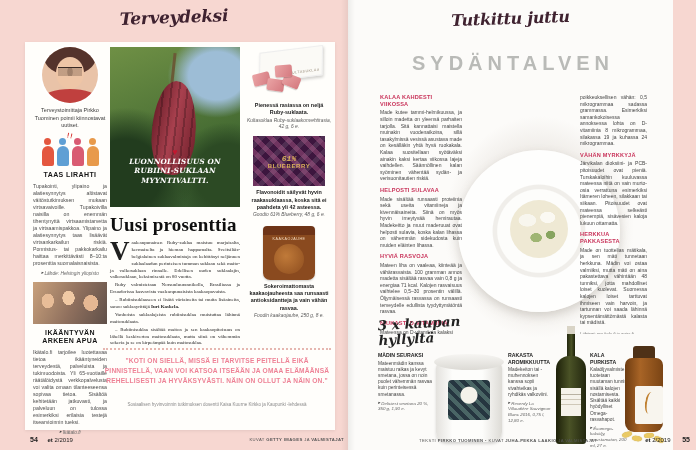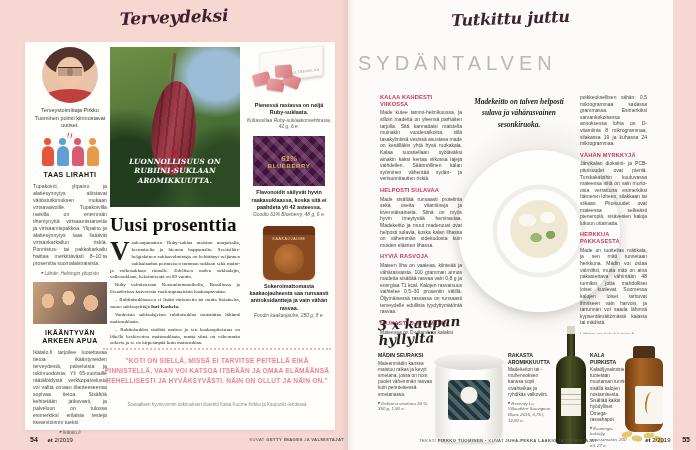--- a/index.html
+++ b/index.html
@@ -69,21 +69,21 @@
   .c1{left:6px;top:26px;transform:rotate(-14deg);}
   .c2{left:20px;top:32px;transform:rotate(8deg);}
   .c3{left:36px;top:28px;transform:rotate(22deg);}
   .c4{left:28px;top:18px;transform:rotate(-4deg);}
   .prod-bold{font-size:5.4px;font-weight:bold;line-height:1.35;color:#222;}
   .prod-detail{margin-top:1px;font-size:4.9px;font-style:italic;color:#5a5a5a;line-height:1.3;}
   .goodio{position:relative;width:72px;height:50px;margin:6px auto 3px auto;background:#3c163e;
           background-image:repeating-linear-gradient(45deg,rgba(206,108,158,.35) 0 5px,transparent 5px 11px),
                            repeating-linear-gradient(-45deg,rgba(255,255,255,.10) 0 5px,transparent 5px 11px);
           display:flex;flex-direction:column;justify-content:center;}
-  .g61{font-family:Liberation Sans, sans-serif;font-style:italic;font-weight:700;color:#d8b05a;font-size:8px;}
+  .g61{font-family:Liberation Mono, monospace;font-style:italic;font-weight:700;color:#d8b05a;font-size:8px;}
   .gbl{color:#d8b05a;font-size:6px;font-weight:bold;letter-spacing:.6px;}
   .pouch{position:relative;width:52px;height:54px;margin:7px auto 3px auto;border-radius:4px 4px 7px 7px;
          background:linear-gradient(#6e3417 0 9px,#8a4a1f 9px);box-shadow:0 1px 2px rgba(0,0,0,.2);}
   .pouch-label{position:absolute;left:0;right:0;top:11px;font-size:3.6px;letter-spacing:.6px;color:#f4dcc2;text-align:center;}
   .powder{position:absolute;left:11px;top:18px;width:30px;height:30px;border-radius:50%;
           background:radial-gradient(circle at 40% 40%,#c07a39,#9c5a26 70%);}
 
   .dotline{position:absolute;left:78px;top:306px;width:228px;border-top:2px dotted #e6b7b1;}
   .quote{position:absolute;left:78px;top:314px;width:228px;text-align:center;font-size:6.6px;line-height:1.5;
          color:#ee8296;font-weight:bold;letter-spacing:.2px;}
@@ -92,22 +92,22 @@
   .lp-footer{position:absolute;left:30px;bottom:7px;font-size:6px;color:#222;}
   .pagenum{font-weight:bold;font-size:7px;margin-right:8px;}
   .etb{font-weight:bold;}
   .lp-credit{position:absolute;right:4px;bottom:8px;font-size:4.2px;letter-spacing:.4px;color:#555;}
   .bold{font-weight:bold;}
 
   
   .page-right{position:absolute;left:348px;top:0;width:348px;height:450px;background:#fcfbf9;}
   .pink-strip{position:absolute;right:0;top:0;width:23px;height:450px;background:#f7d7d1;}
   .rp-header{position:absolute;left:0;top:9px;width:325px;text-align:center;font-size:16px;transform:rotate(-2deg);}
-  .rp-title{position:absolute;left:10px;top:50px;width:310px;text-align:left;color:#b9bab7;
-            font-size:20px;letter-spacing:5px;line-height:1.3;font-weight:400;}
+  .rp-title{position:absolute;left:10px;top:50px;width:310px;text-align:center;color:#b9bab7;
+            font-size:20px;letter-spacing:5px;line-height:1.3;font-weight:700;}
   .rcol{position:absolute;font-size:5px;line-height:1.32;color:#454545;}
   .rcol1{left:32px;top:94px;width:82px;height:242px;overflow:hidden;}
   .rcol3{left:232px;top:94px;width:67px;height:240px;overflow:hidden;}
   .sec-title{font-size:5.6px;font-weight:bold;color:#c9335a;letter-spacing:.2px;margin:5px 0 2px 0;line-height:1.2;}
   .sec-title:first-child{margin-top:0;}
   .intro{position:absolute;left:122px;top:96px;width:98px;text-align:center;
          font-family:"Liberation Serif",serif;font-style:italic;font-weight:bold;font-size:7.4px;line-height:1.55;color:#1d1d1d;}
   .src-note{margin-top:5px;font-size:4.3px;font-style:italic;color:#777;line-height:1.3;}
 
   .photo-bg{position:absolute;left:96px;top:116px;width:190px;height:222px;
@@ -214,21 +214,21 @@
         <div class="news-title">IKÄÄNTYVÄN ARKEEN APUA</div>
         <div class="news-body just">Ikätalo.fi tarjoilee luotettavaa tietoa ikääntyneiden terveydestä, palveluista ja tukimuodoista. Yli 65-vuotiaille räätälöidystä verkkopalvelusta voi valita omaan tilanteeseensa sopivaa tietoa. Sisältöä kehitetään jatkuvasti, ja palveluun on tulossa esimerkiksi erilaisia testejä itsearvioinnin tueksi.</div>
         <div class="news-src"><span class="bullet">▸</span><span>Ikätalo.fi</span></div>
       </div>
 
       <div class="col2">
         <div class="cocoa">
           <div class="stem"></div>
           <div class="pod"></div>
           <div class="heart">♥</div>
-          <div class="overlay">LUONNOLLISUUS ON RUBIINI-SUKLAAN AROMIKKUUTTA.</div>
+          <div class="overlay">LUONNOLLISUUS ON RUBIINI-SUKLAAN MYYNTIVALTTI.</div>
         </div>
         <div class="art-title">Uusi prosenttia</div>
         <div class="art-body just">
           <p><span class="dropcap">V</span><span>aaleanpunainen Ruby-suklaa maistuu marjaisalta, kermaiselta ja hieman happamalta. Sveitsiläis-belgialainen suklaavalmistaja on kehittänyt neljännen suklaalaadun perinteisen tumman suklaan sekä maito- ja valkosuklaan rinnalle. Edellisen uuden suklaalajin, valkosuklaan, keksimisestä on 80 vuotta.</span></p>
           <p class="indent">Ruby valmistetaan Norsunluurannikolla, Brasiliassa ja Ecuadorissa kasvavista vaaleanpunaisista kaakaopavuista.</p>
           <p class="indent"><span>– Rubiinisuklaaseen ei lisätä väriaineita tai muita lisäaineita, sanoo suklaayrittäjä </span><span class="bold">Iuri Kaskela.</span></p>
           <p class="indent">Vanhoista suklaalajeista rubiinisuklaa muistuttaa lähinnä maitosuklaata.</p>
           <p class="indent">– Rubiinisuklaa sisältää maitoa ja sen kaakaopitoisuus on lähellä keskivertoa maitosuklaata, mutta siinä on vähemmän sokeria ja se on kirpeämpää kuin maitosuklaa.</p>
         </div>
       </div>
@@ -282,21 +282,20 @@
 
     <div class="rp-title">
       <div>SYDÄNTALVEN</div>
     </div>
 
     <div class="photo-bg"></div>
     <div class="plate">
       <div class="food"></div>
     </div>
 
-    <div class="intro">Madekeitto on talven helposti sulava ja vähärasvainen sesonkiruoka.</div>
 
     <div class="rcol rcol1">
       <div class="sec-title">KALAA KAHDESTI VIIKOSSA</div>
       <div class="just">Made kutee tammi-helmikuussa, ja silloin madetta on yleensä parhaiten tarjolla. Sitä kannattaisi maistella muinakin vuodenaikoina, sillä tasakylmissä vesissä asustava made on kesälläkin yhtä hyvä ruokakala. Kalaa suositellaan syötäväksi ainakin kaksi kertaa viikossa lajeja vaihdellen. Säännöllinen kalan syöminen vähentää sydän- ja verisuonitautien riskiä.</div>
       <div class="sec-title">HELPOSTI SULAVAA</div>
       <div class="just">Made sisältää runsaasti proteiinia sekä useita vitamiineja ja kivennäisaineita. Siinä on myös hyvin imeytyvää hemirautaa. Madekeitto ja muut maderuuat ovat helposti sulavia, koska kalan lihassa on vähemmän sidekudosta kuin muiden eläinten lihassa.</div>
       <div class="sec-title">HYVIÄ RASVOJA</div>
       <div class="just">Mateen liha on vaaleaa, kiinteää ja vähärasvaista. 100 gramman annos madetta sisältää rasvaa vain 0,8 g ja energiaa 71 kcal. Kalojen rasvaisuus vaihtelee 0,5–30 prosentin välillä. Öljymäisessä rasvassa on runsaasti terveydelle edullista tyydyttymätöntä rasvaa.</div>
       <div class="sec-title">NIUKASTI D-VITAMIINIA</div>
       <div class="just">Mateessa on D-vitamiinia kalaksi</div>

